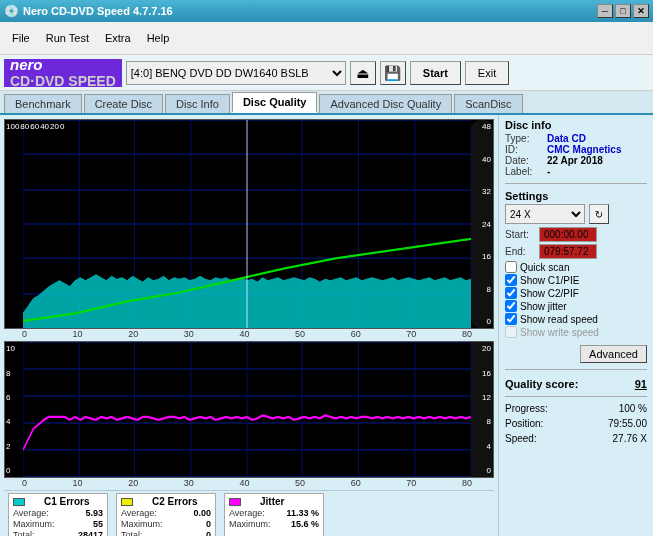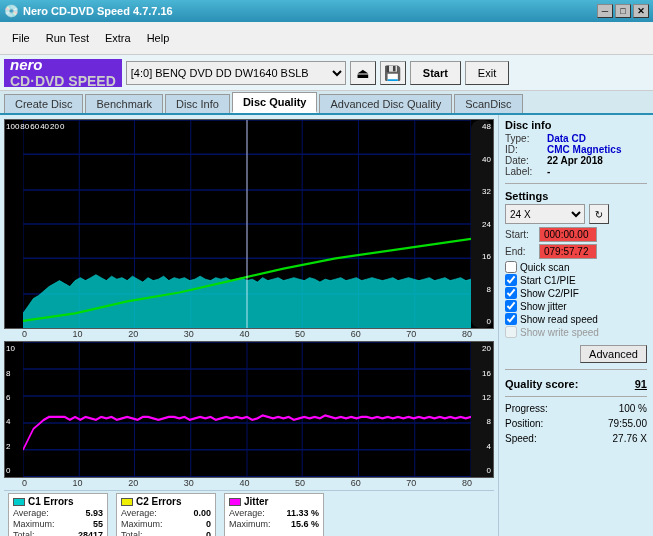--- a/index.html
+++ b/index.html
@@ -54,36 +54,36 @@
     .info-value.black { color: #000; }
 
     .divider { height: 1px; background: #aaa; margin: 2px 0; }
 
     .settings-row { display: flex; align-items: center; gap: 4px; margin-bottom: 3px; }
     #speed-select { height: 20px; width: 80px; font-size: 10px; border: 1px solid #999; }
     .refresh-btn { width: 20px; height: 20px; background: #f0f0f0; border: 1px outset #999; display: flex; align-items: center; justify-content: center; cursor: pointer; font-size: 10px; }
 
     .time-row { display: flex; align-items: center; gap: 4px; font-size: 10px; margin-bottom: 2px; }
     .time-label { width: 30px; color: #333; }
-    .time-value { background: #ef4444; border: 1px solid #999; padding: 1px 4px; font-size: 10px; color: #000; width: 58px; }
+    .time-value { background: #b91c1c; border: 1px solid #999; padding: 1px 4px; font-size: 10px; color: #000; width: 58px; }
 
     .checkbox-row { display: flex; align-items: center; gap: 3px; font-size: 10px; margin: 1px 0; }
     .checkbox-row input[type=checkbox] { width: 12px; height: 12px; }
 
     .advanced-btn { background: #e8e8e8; border: 1px outset #999; padding: 2px 8px; cursor: pointer; font-size: 11px; align-self: flex-end; margin-top: 2px; }
 
     .quality-row { display: flex; justify-content: space-between; font-size: 11px; font-weight: bold; margin-top: 2px; }
     .quality-score { font-weight: bold; color: #000; text-decoration: underline; }
 
     .progress-row { display: flex; justify-content: space-between; font-size: 10px; }
 
     
     #legend { display: flex; gap: 8px; padding: 2px 4px; background: #d8eef6; border-top: 1px solid #b0c8d8; font-size: 9px; }
     .legend-group { display: flex; flex-direction: column; gap: 1px; min-width: 100px; border: 1px solid #aaa; padding: 2px 4px; background: white; }
-    .legend-title { display: flex; align-items: center; gap: 3px; font-weight: bold; font-size: 10px; }
+    .legend-title { display: flex; align-items: center; gap: 19px; font-weight: bold; font-size: 10px; }
     .legend-color-box { width: 12px; height: 8px; border: 1px solid #555; }
     .legend-stat { display: flex; justify-content: space-between; }
     .legend-stat-label { color: #333; }
     .legend-stat-val { color: #000; font-weight: bold; min-width: 40px; text-align: right; }
   </style>
 </head>
 <body>
 
 <div id="titlebar">
   <div id="titlebar-left">
@@ -114,22 +114,22 @@
   <select id="drive-select">
     <option>[4:0]  BENQ DVD DD DW1640 BSLB</option>
   </select>
   <div class="toolbar-icon-btn" title="Eject">⏏</div>
   <div class="toolbar-icon-btn" title="Save">💾</div>
   <button id="start-btn">Start</button>
   <button id="exit-btn">Exit</button>
 </div>
 
 <div id="tabs">
+  <div class="tab">Benchmark</div>
   <div class="tab">Create Disc</div>
-  <div class="tab">Benchmark</div>
   <div class="tab">Disc Info</div>
   <div class="tab active">Disc Quality</div>
   <div class="tab">Advanced Disc Quality</div>
   <div class="tab">ScanDisc</div>
 </div>
 
 <div id="main">
 
   <div id="chart-area">
 
@@ -350,21 +350,21 @@
       <div class="time-row">
         <span class="time-label">End:</span>
         <input type="text" class="time-value" value="079:57.72" style="">
       </div>
       <div class="checkbox-row">
         <input type="checkbox" style="">
         <label>Quick scan</label>
       </div>
       <div class="checkbox-row">
         <input type="checkbox" checked="" style="">
-        <label>Start C1/PIE</label>
+        <label>Show C1/PIE</label>
       </div>
       <div class="checkbox-row">
         <input type="checkbox" checked="" style="">
         <label>Show C2/PIF</label>
       </div>
       <div class="checkbox-row">
         <input type="checkbox" checked="" style="">
         <label>Show jitter</label>
       </div>
       <div class="checkbox-row">

